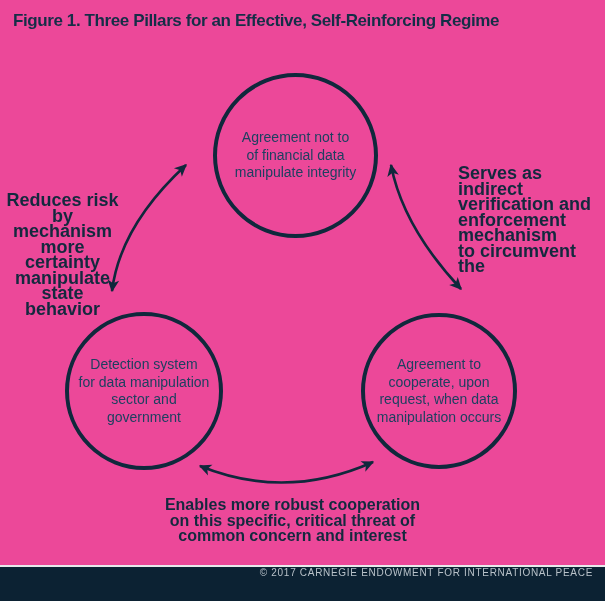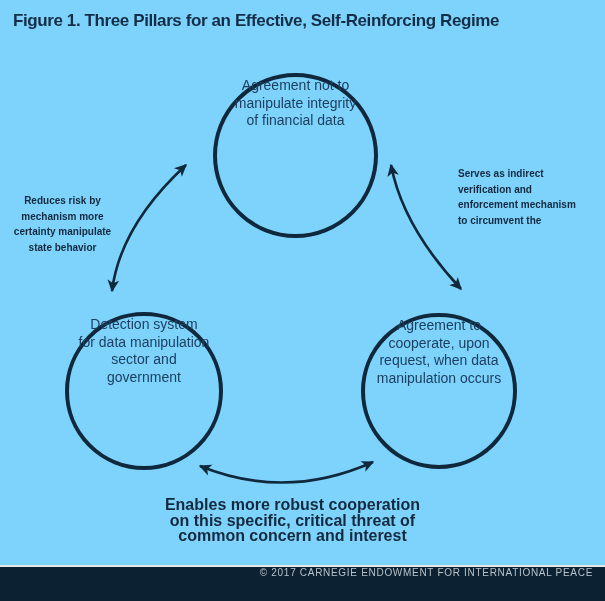--- a/index.html
+++ b/index.html
@@ -1,42 +1,42 @@
 <!DOCTYPE html>
 <html><head>
 <meta charset="utf-8">
 <style>
   html, body { margin: 0; padding: 0; background: #9aa0a6; }
   .stage {
     position: relative;
     width: 605px; height: 601px;
-    background: #7dd3fc;
+    background: #ec4899;
     overflow: hidden;
     font-family: "Liberation Sans", sans-serif;
   }
   .title {
     position: absolute; left: 13px; top: 11px; margin: 0;
     font-size: 17px; font-weight: 700; letter-spacing: -0.4px;
     color: #152e47;
   }
   .arrows { position: absolute; left: 0; top: 0; }
   .edge { fill: none; stroke: #10283c; stroke-width: 2.6px; }
   .circle {
     position: absolute; box-sizing: border-box;
     border: 4.5px solid #10283c; border-radius: 50%;
-    display: flex; align-items: flex-start; justify-content: center;
+    display: flex; align-items: center; justify-content: center;
     text-align: center;
   }
   .c-top { left: 213px; top: 73px;  width: 165px; height: 165px; }
   .c-bl  { left: 65px;  top: 312px; width: 158px; height: 158px; }
   .c-br  { left: 361px; top: 313px; width: 156px; height: 156px; }
   .ctext { font-size: 14px; line-height: 17.5px; color: #1d4060; }
   .elabel {
     position: absolute;
-    font-size: 10px; font-weight: 700; line-height: 15.5px;
+    font-size: 18px; font-weight: 700; line-height: 15.5px;
     color: #14293e;
   }
   .elabel.left   { left: 4px;  top: 178px; width: 117px; text-align: center; margin-top: 15px; }
   .elabel.right  { left: 458px; top: 166px; text-align: left; }
   .elabel.bottom { left: 140px; top: 497px; width: 305px; text-align: center; font-size: 16px; }
   .footer {
     position: absolute; left: 0; top: 565px; width: 605px; height: 36px;
     box-sizing: border-box;
     background: #0c2233; border-top: 2px solid #e8e9eb;
     display: flex; align-items: flex-start; justify-content: flex-end;
@@ -60,22 +60,22 @@
       </marker>
     </defs>
     <path class="edge" d="M112,291 Q120,226 186,165" marker-start="url(#ah)" marker-end="url(#ah)"></path>
     <path class="edge" d="M391,165 Q403,227 461,289" marker-start="url(#ah)" marker-end="url(#ah)"></path>
     <path class="edge" d="M200,466 Q286,501 373,462" marker-start="url(#ah)" marker-end="url(#ah)"></path>
   </svg>
 
   <div class="circle c-top">
     <div class="ctext">
       <div>Agreement not to</div>
+      <div>of financial data</div>
       <div>manipulate integrity</div>
-      <div>of financial data</div>
     </div>
   </div>
 
   <div class="circle c-bl">
     <div class="ctext">
       <div>Detection system</div>
       <div>for data manipulation</div>
       <div>sector and</div>
       <div>government</div>
     </div>

